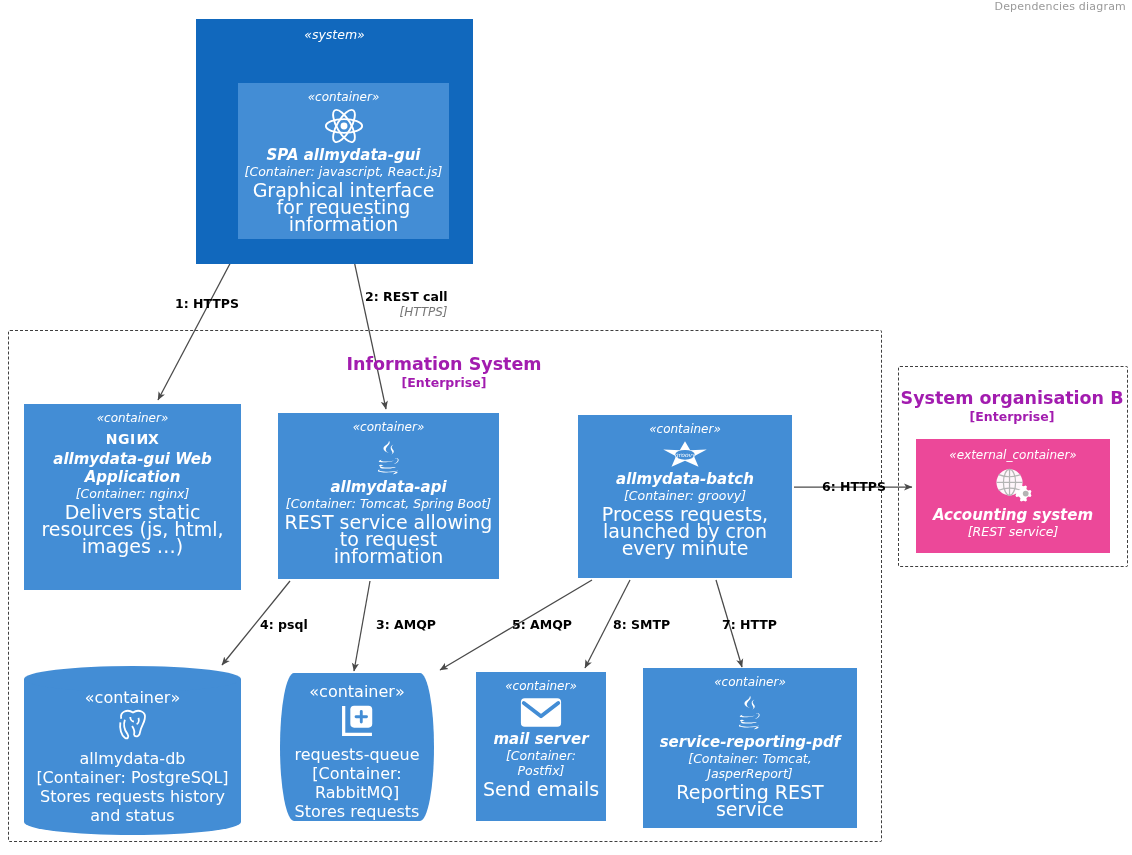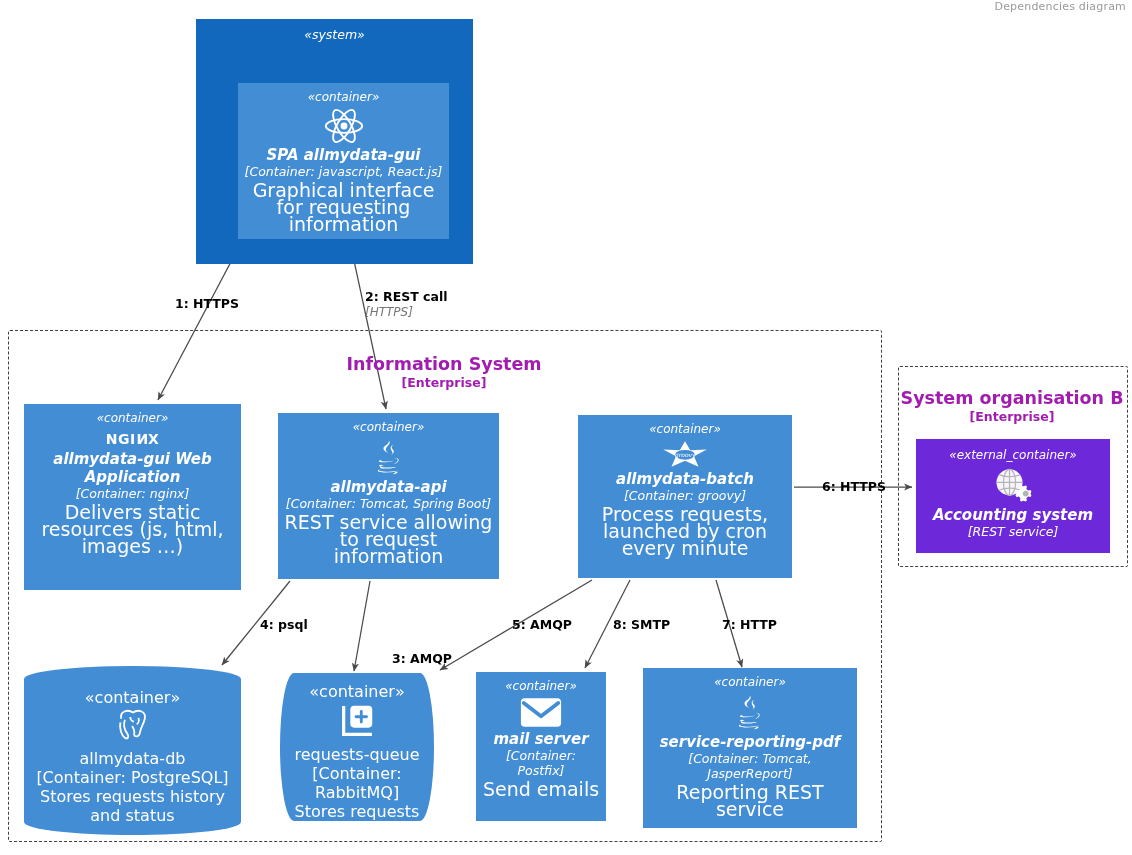--- a/index.html
+++ b/index.html
@@ -94,21 +94,21 @@
     box-sizing: border-box;
     background: #438dd5;
     color: #ffffff;
     text-align: center;
     z-index: 3;
     padding: 7px 6px 8px 6px;
     display: flex;
     flex-direction: column;
     align-items: center;
   }
-  .node.gray { background: #6d28d9; }
+  .node.gray { background: #ec4899; }
   .node .stereo {
     font-style: italic;
     font-size: 12px;
     line-height: 15px;
     display: block;
   }
   .node .icon {
     display: block;
     margin: 2px 0 1px 0;
     line-height: 0;
@@ -212,21 +212,21 @@
     font-size: 12.5px;
     line-height: 16px;
     color: #000000;
   }
   .edge-label .el-tech {
     display: block;
     font-style: italic;
     font-size: 12px;
     line-height: 14px;
     color: #767676;
-    text-align: left;
+    text-align: right;
   }
 </style>
 </head>
 <body>
 
 <div id="canvas">
 
   <div class="diagram-caption">Dependencies diagram</div>
 
   <div class="boundary" style="left:8px; top:330px; width:872px; height:510px;"></div>
@@ -267,21 +267,21 @@
     </g>
   </svg>
 
   <div class="edge-label" style="left:175px; top:296px;">
     <span class="el-main">1: HTTPS</span>
   </div>
   <div class="edge-label" style="left:365px; top:289px;">
     <span class="el-main">2: REST call</span>
     <span class="el-tech">[HTTPS]</span>
   </div>
-  <div class="edge-label" style="left:392px; top:617px;margin-top:34px;">
+  <div class="edge-label" style="left:376px; top:617px;">
     <span class="el-main">3: AMQP</span>
   </div>
   <div class="edge-label" style="left:260px; top:617px;">
     <span class="el-main">4: psql</span>
   </div>
   <div class="edge-label" style="left:512px; top:617px;">
     <span class="el-main">5: AMQP</span>
   </div>
   <div class="edge-label" style="left:822px; top:479px;">
     <span class="el-main">6: HTTPS</span>

